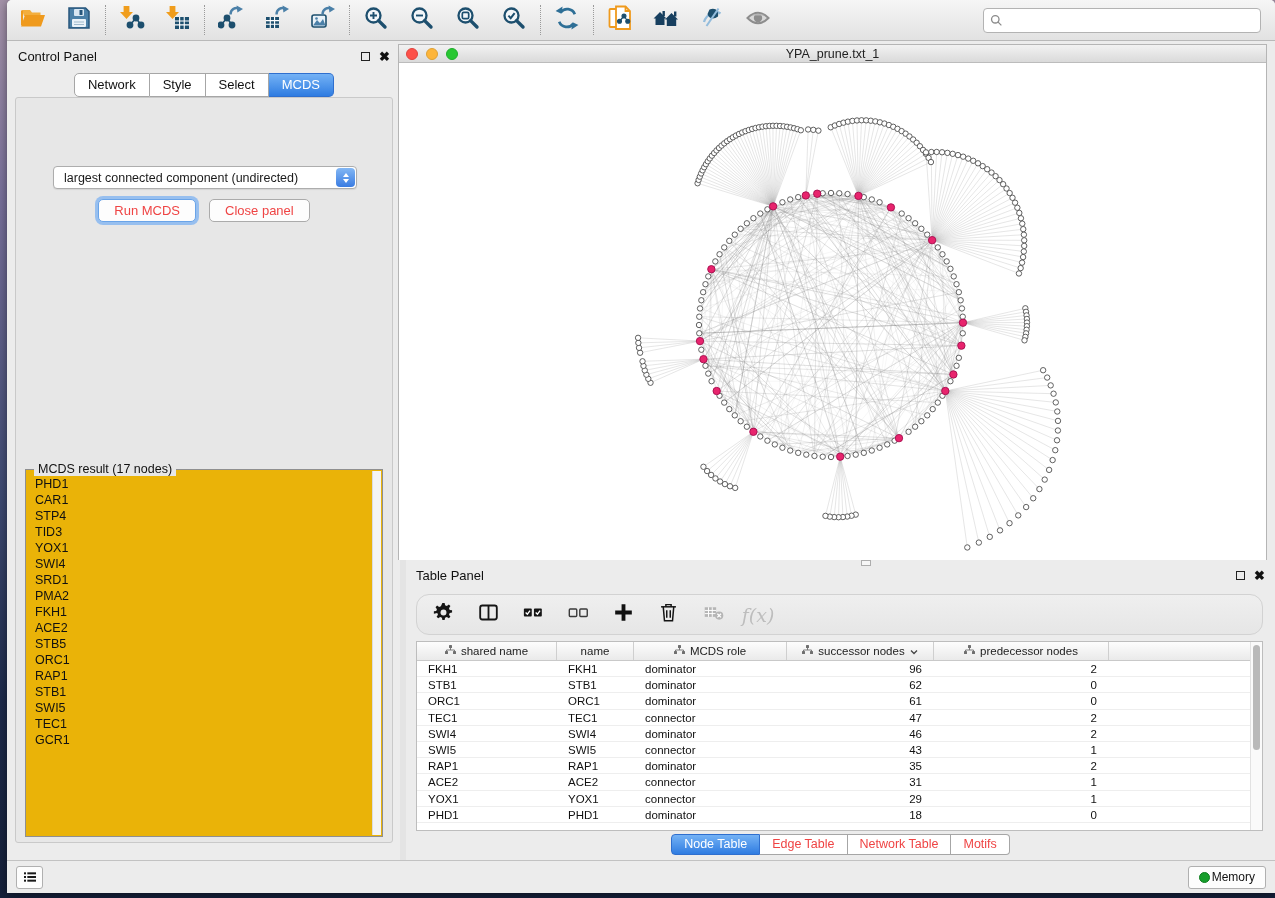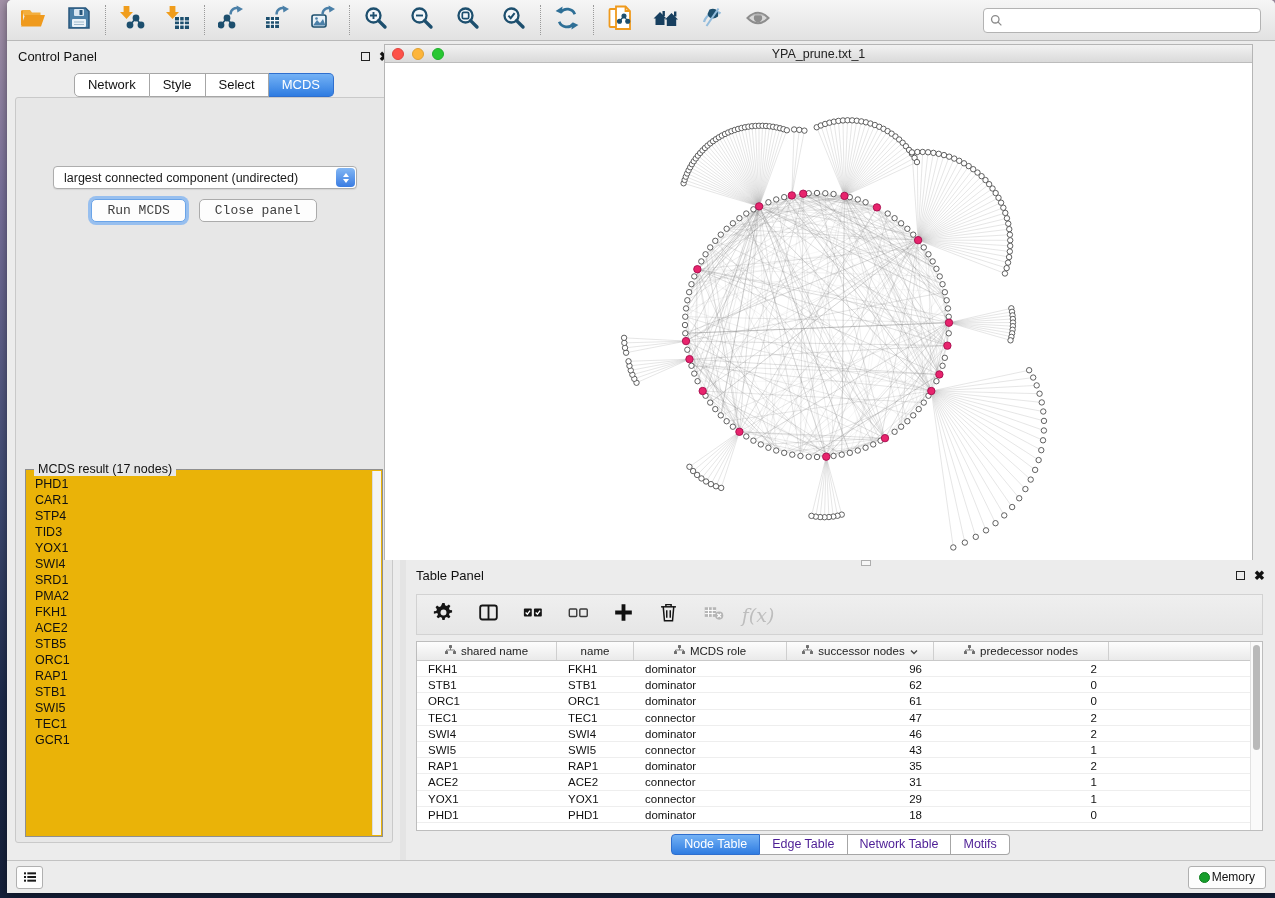--- a/index.html
+++ b/index.html
@@ -44,76 +44,76 @@
     border:1px solid #adadad; border-radius:4px; display:flex; align-items:center; cursor:pointer;
     box-shadow:0 1px 1px rgba(0,0,0,.08); }
   .combo-text { font-size:12.5px; padding-left:10px; flex:1; white-space:nowrap; overflow:hidden; }
   .combo-step { width:19px; height:19px; margin-right:1px; border-radius:4px;
     background:linear-gradient(#83b7f4,#3a7ce2); flex:none; display:flex; flex-direction:column;
     align-items:center; justify-content:center; gap:2px; }
   .combo-step i { width:0; height:0; border-left:3.5px solid transparent; border-right:3.5px solid transparent; display:block; }
   .arr-up { border-bottom:4px solid #fff; }
   .arr-dn { border-top:4px solid #fff; }
   .btn-row { position:absolute; left:0; right:0; top:101px; display:flex; justify-content:center; gap:13px; }
-  .pushbtn { font-size:13px; font-family:Liberation Mono, monospace; height:23px; padding:0 15px; background:#fdfdfd;
-    border:1px solid #ababab; border-radius:5px; cursor:pointer; color:#404040; }
+  .pushbtn { font-size:13px; font-family:Liberation Sans, sans-serif; height:23px; padding:0 15px; background:#fdfdfd;
+    border:1px solid #ababab; border-radius:5px; cursor:pointer; color:#ef4444; }
   .pushbtn.focused { box-shadow:0 0 0 3px rgba(98,165,245,.6); border-color:#6aa4e8; }
   .mcds-group { position:absolute; left:9px; right:9px; top:371px; bottom:5px;
     border:1px solid #8f8f8f; background:#eab308; }
   .mcds-legend { position:absolute; top:-8px; left:8px; background:#e7e7e7; padding:0 4px;
     font-size:12.5px; color:#111; }
   .mcds-list { position:absolute; inset:0; overflow:hidden; padding:6px 0 0 9px; }
   .mcds-item { font-size:12.5px; line-height:16px; color:#111; cursor:default; }
   .mcds-scroll { position:absolute; top:1px; bottom:1px; right:1px; width:9px;
     background:#f4f4f4; border-left:1px solid #dcdcdc; }
 
   
   .vsplit { position:absolute; left:393px; top:44px; width:6px; height:816px; background:#e4e4e4; }
   .vsplit-handle { position:absolute; left:0; top:400px; width:6px; height:16px;
     background:#f6f6f6; border:1px solid #adadad; cursor:col-resize; }
   .hsplit-handle { position:absolute; left:455px; top:-3px; width:10px; height:6px;
     background:#f6f6f6; border:1px solid #adadad; cursor:row-resize; }
 
   
-  .network-view { position:absolute; left:377px; top:44px; width:869px; height:516px;
+  .network-view { position:absolute; left:391px; top:44px; width:869px; height:516px;
     border:1px solid #b5b5b5; background:#fff; }
   .nv-titlebar { height:18px; background:linear-gradient(#f2f2f2,#dadada);
     border-bottom:1px solid #bcbcbc; display:flex; align-items:center; padding:0 7px; position:relative; }
   .traffic { display:flex; gap:8px; }
   .light { width:12px; height:12px; border-radius:50%; cursor:pointer; }
   .light.red { background:#fd5149; border:1px solid #e0443e; }
   .light.yellow { background:#fdb53a; border:1px solid #dfa133; }
   .light.green { background:#28c732; border:1px solid #1fae2c; }
   .nv-title { position:absolute; left:0; right:0; text-align:center; font-size:12.5px; color:#222; }
   .nv-canvas { position:relative; width:100%; height:497px; background:#fff; }
 
   
   .table-panel { position:absolute; left:399px; top:563px; width:869px; height:295px; background:#ececec; }
   .tp-toolbar { position:absolute; left:10px; right:12px; top:31px; height:41px;
-    background:linear-gradient(#efefef,#e6e6e6); border:1px solid #d2d2d2; border-radius:0;
+    background:linear-gradient(#efefef,#e6e6e6); border:1px solid #d2d2d2; border-radius:13px;
     display:flex; align-items:center; gap:21px; padding:0 14px;text-align:right; }
   .tp-btn { width:24px; height:24px; display:flex; align-items:center; justify-content:center; cursor:pointer; }
   .tp-btn svg { width:21px; height:21px; }
   .tp-btn .fx { font-family:"DejaVu Serif",serif; font-style:italic; font-size:19px; color:#bdbdbd; white-space:nowrap; }
   .tp-btn.disabled { cursor:default; }
   .dtable { position:absolute; left:10px; right:12px; top:78px; height:190px;
     background:#fff; border:1px solid #bdbdbd; overflow:hidden; }
   .thead { display:flex; height:19px; background:linear-gradient(#fdfdfd,#eaeaea); border-bottom:1px solid #c9c9c9; }
   .th { display:flex; align-items:center; justify-content:center; gap:5px;
     border-right:1px solid #cfcfcf; font-size:11.5px; color:#222; flex:none; cursor:pointer; }
   .th svg { width:11px; height:10px; flex:none; }
   .th .sort { width:8px; height:6px; }
   .trow { display:flex; height:16.2px; border-bottom:1px solid #eeeeee; cursor:default; }
   .td { font-size:11.5px; line-height:15px; padding:1px 0 0 11px; flex:none;
     white-space:nowrap; overflow:hidden; color:#111; }
   .td.num { text-align:right; padding:1px 12px 0 0; }
   .tscroll { position:absolute; right:0; top:0; bottom:0; width:12px; background:#fafafa; border-left:1px solid #e2e2e2; }
   .tscroll-thumb { position:absolute; left:2px; top:3px; width:7px; height:105px; border-radius:4px; background:#b9b9b9; cursor:pointer; }
   .btabs-row { position:absolute; left:0; right:0; top:271px; display:flex; justify-content:center; }
-  .btab { font-size:12.5px; padding:2px 12px 3px; background:#fff; border:1px solid #a6a6a6; border-left:none; cursor:pointer; color:#4c1d95; }
+  .btab { font-size:12.5px; padding:2px 12px 3px; background:#fff; border:1px solid #a6a6a6; border-left:none; cursor:pointer; color:#ef4444; }
   .btab:first-child { border-left:1px solid #a6a6a6; border-radius:4px 0 0 4px; }
   .btab:last-child { border-radius:0 4px 4px 0; }
   .btab.active { background:linear-gradient(#74b2f5,#2f7ce1); border-color:#2f6fce; color:#fff; }
 
   
   .status-bar { position:absolute; left:0; top:860px; width:100%; height:33px;
     background:#ececec; border-top:1px solid #c2c2c2; display:flex; align-items:center; padding:0 9px; }
   .sb-listbtn { width:27px; height:23px; background:#fdfdfd; border:1px solid #b0b0b0; border-radius:3px;
     display:flex; align-items:center; justify-content:center; cursor:pointer; }
   .sb-listbtn svg { width:16px; height:16px; }

